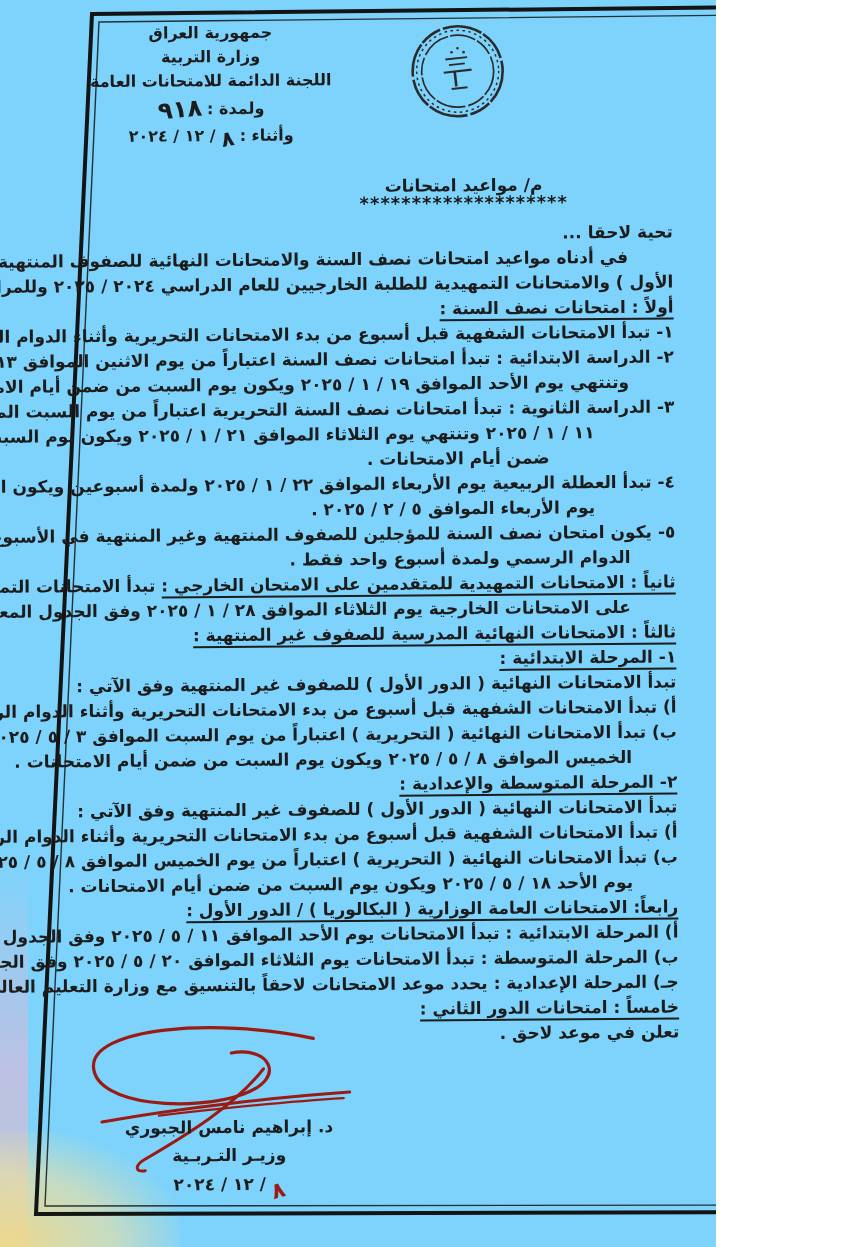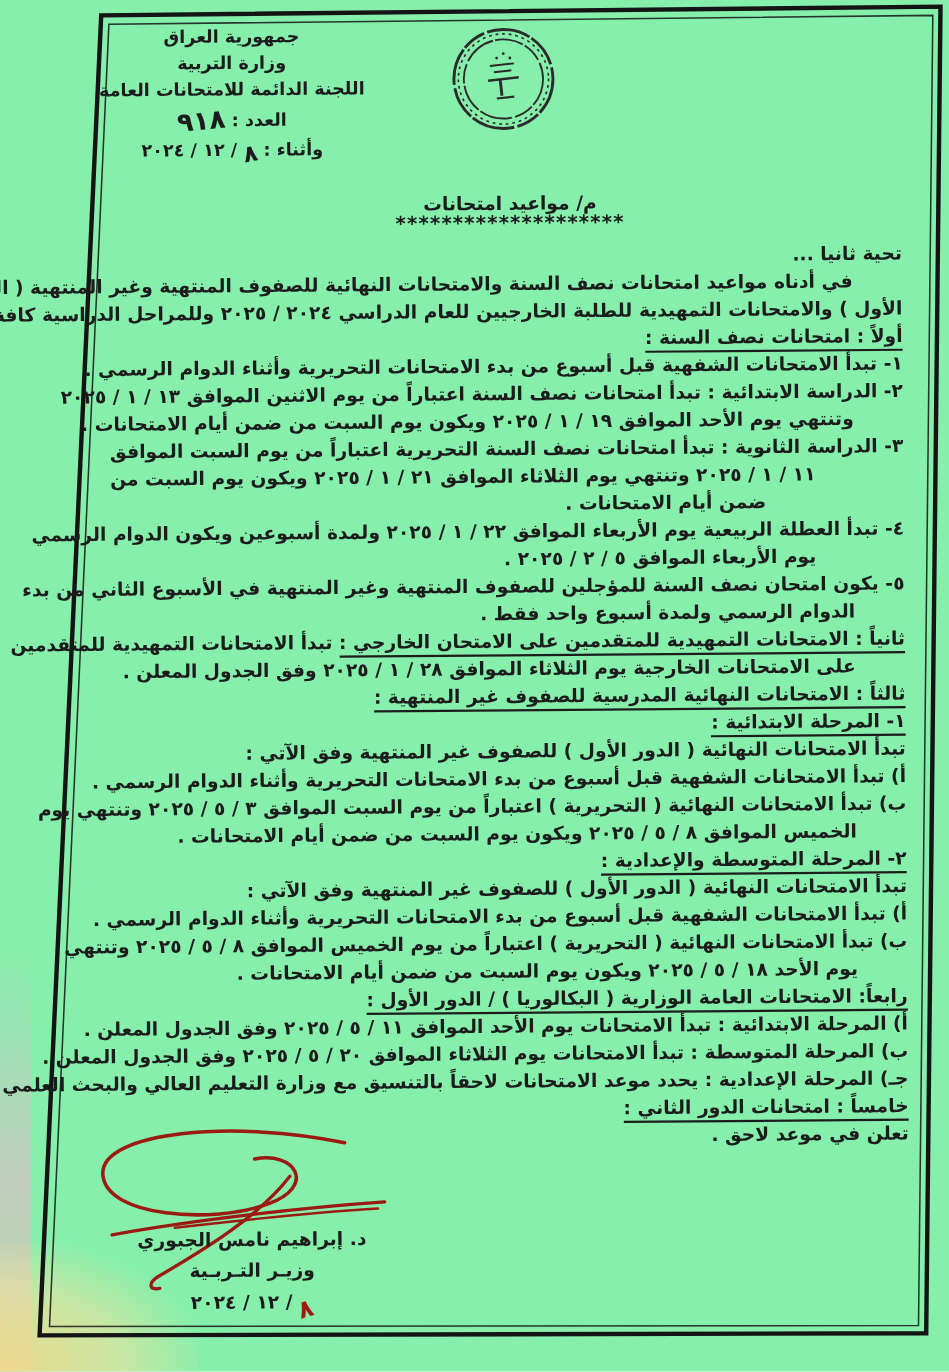--- a/index.html
+++ b/index.html
@@ -1,18 +1,18 @@
 <!DOCTYPE html>
 <html lang="ar"><head>
 <meta charset="utf-8">
 <style>
   html,body{margin:0;padding:0;background:#ffffff;}
   .page{
-    position:relative;width:863px;height:1247px;overflow:hidden;
-    background:#86efac;color:#1c1c1c;
+    position:relative;width:716px;height:1247px;overflow:hidden;
+    background:#7dd3fc;color:#1c1c1c;
     font-family:"DejaVu Sans",sans-serif;font-weight:bold;
   }
   
   .tint-pink{position:absolute;left:0;top:860px;width:28px;height:387px;
     background:linear-gradient(to bottom,rgba(244,192,214,0) 0%,rgba(242,178,205,.55) 55%,rgba(240,186,170,.45) 100%);}
   .tint-yellow{position:absolute;left:0;top:1130px;width:180px;height:117px;
     background:radial-gradient(ellipse at 0% 100%,#eed88b 0%,rgba(243,225,158,.6) 45%,rgba(243,225,158,0) 75%);}
   .frame-svg{position:absolute;left:0;top:0;}
   .content{position:absolute;inset:0;transform:rotate(-0.45deg);transform-origin:50% 50%;}
 
@@ -53,21 +53,21 @@
     <polygon points="99,22 848,14 835,1205 45,1206" fill="none" stroke="#141414" stroke-width="1.4" opacity="0.85"></polygon>
   </svg>
 
   <div class="content" dir="rtl">
 
     <div class="letterhead">
       <div>جمهورية العراق</div>
       <div>وزارة التربية</div>
       <div>اللجنة الدائمة للامتحانات العامة</div>
       <div class="meta">
-        <span>العدد :</span>
+        <span>ولمدة :</span>
         <span class="hand-num">٩١٨</span>
       </div>
       <div class="meta">
         <span>وأثناء :</span>
         <span class="hand-day">٨</span>
         <span>/ ١٢ / ٢٠٢٤</span>
       </div>
     </div>
 
     <div class="seal-wrap">
@@ -89,21 +89,21 @@
         </g>
       </svg>
     </div>
 
     <div class="subject">
       <div class="title">م/ مواعيد امتحانات</div>
       <div class="stars">********************</div>
     </div>
 
     <div class="body-lines">
-        <div class="bline"><span>تحية ثانيا ...</span></div>
+        <div class="bline"><span>تحية لاحقا ...</span></div>
         <div class="bline ind1"><span>في أدناه مواعيد امتحانات نصف السنة والامتحانات النهائية للصفوف المنتهية وغير المنتهية ( الدور</span></div>
         <div class="bline"><span>الأول ) والامتحانات التمهيدية للطلبة الخارجيين للعام الدراسي ٢٠٢٤ / ٢٠٢٥ وللمراحل الدراسية كافة .</span></div>
         <div class="bline"><span class="ul">أولاً : امتحانات نصف السنة :</span></div>
         <div class="bline"><span>١- تبدأ الامتحانات الشفهية قبل أسبوع من بدء الامتحانات التحريرية وأثناء الدوام الرسمي .</span></div>
         <div class="bline"><span>٢- الدراسة الابتدائية : تبدأ امتحانات نصف السنة اعتباراً من يوم الاثنين الموافق ١٣ / ١ / ٢٠٢٥</span></div>
         <div class="bline ind1"><span>وتنتهي يوم الأحد الموافق ١٩ / ١ / ٢٠٢٥ ويكون يوم السبت من ضمن أيام الامتحانات .</span></div>
         <div class="bline"><span>٣- الدراسة الثانوية : تبدأ امتحانات نصف السنة التحريرية اعتباراً من يوم السبت الموافق</span></div>
         <div class="bline ind2"><span>١١ / ١ / ٢٠٢٥ وتنتهي يوم الثلاثاء الموافق ٢١ / ١ / ٢٠٢٥ ويكون يوم السبت من</span></div>
         <div class="bline ind3"><span>ضمن أيام الامتحانات .</span></div>
         <div class="bline"><span>٤- تبدأ العطلة الربيعية يوم الأربعاء الموافق ٢٢ / ١ / ٢٠٢٥ ولمدة أسبوعين ويكون الدوام الرسمي</span></div>

